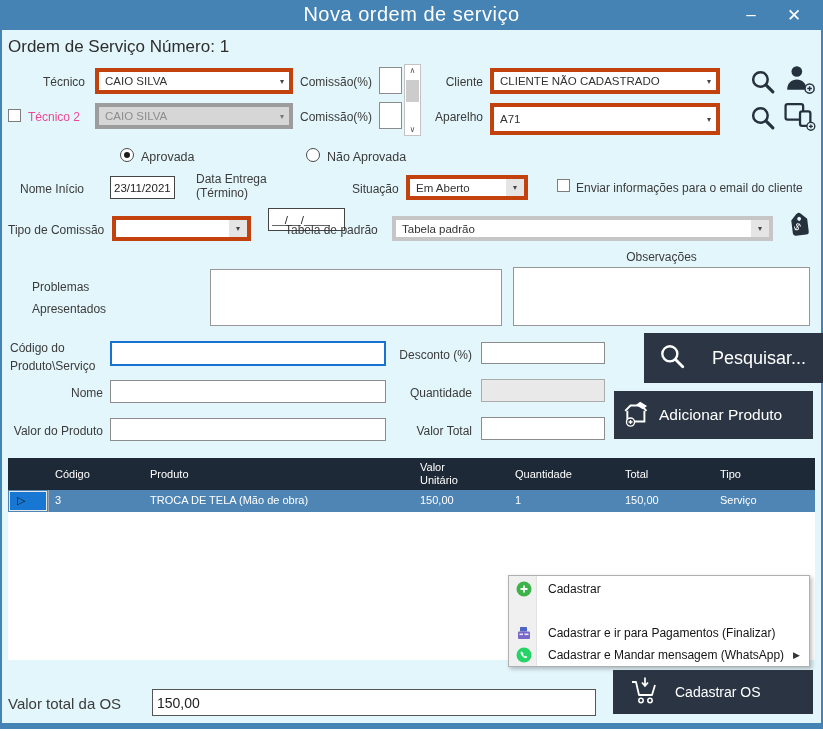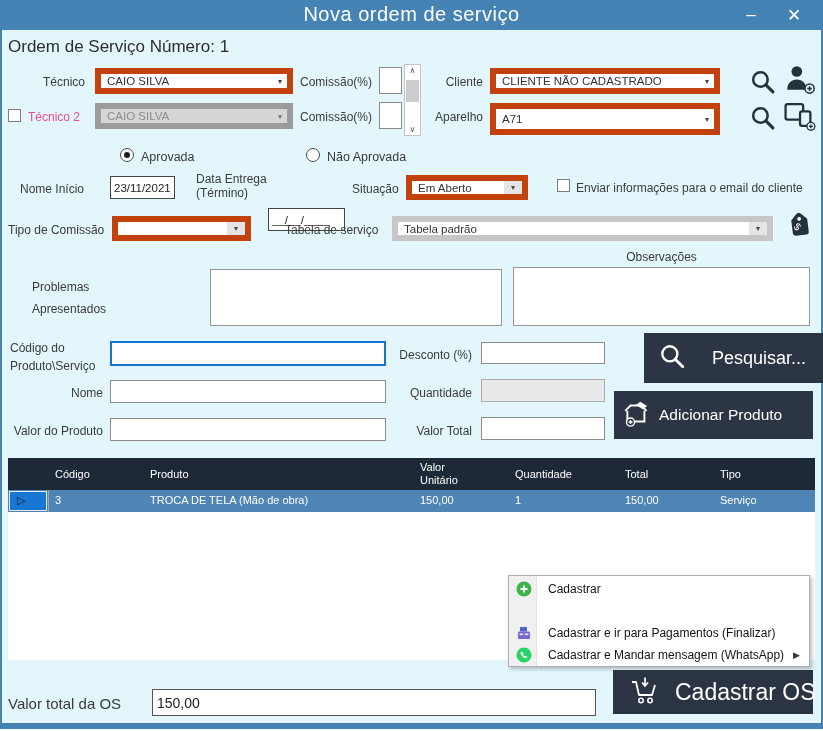--- a/index.html
+++ b/index.html
@@ -7,21 +7,21 @@
   .window { position:relative; width:823px; height:731px; background:#fff; overflow:hidden; }
   .titlebar { position:absolute; left:0; top:0; width:823px; height:30px; background:#4583b5; }
   .title { position:absolute; left:0; top:3px; width:823px; text-align:center; color:#fff; font-size:20px; letter-spacing:.5px; }
   .winbtn { position:absolute; top:0; height:30px; color:#fff; font-size:17px; display:flex; align-items:center; justify-content:center; cursor:pointer; }
   .bg { position:absolute; left:0; top:30px; width:823px; height:693px; background:#e3f6fb; border-left:2px solid #4583b5; border-right:2px solid #4583b5; }
   .botborder { position:absolute; left:0; top:723px; width:823px; height:6px; background:#4583b5; }
   .abs { position:absolute; }
   .lbl { font-size:12px; color:#3b3b3b; white-space:nowrap; }
   .lbl.big { font-size:17px; color:#2e2e2e; }
   .lbl.dis { color:#ec4899; }
-  .combo { background:#fff; border:6px solid #c2410c; }
+  .combo { background:#fff; border:4px solid #c2410c; }
   .combo .txt { position:absolute; left:6px; top:50%; transform:translateY(-50%); font-size:11.5px; color:#333; white-space:nowrap; }
   .combo .arr { position:absolute; right:5px; top:50%; transform:translateY(-50%); font-size:8px; color:#444; }
   .combo.strip .arr { right:0; top:0; bottom:0; width:18px; background:#e5e5e5; display:flex; align-items:center; justify-content:center; transform:none; }
   .combo.disabled { background:#d6d6d6; border-color:#9c9c9c; }
   .combo.disabled .txt { color:#8d8d8d; }
   .combo.disabled .arr { color:#777; }
   .inp { border:1px solid #8c8c8c; background:#fff; font:11.5px "Liberation Sans",sans-serif; color:#222; padding:0 4px; }
   .inp.dateb { border:1px solid #444; }
   .inp.focus { border:2px solid #1673d1; }
   .inp.dis { background:#e9e9e9; border-color:#ababab; }
@@ -142,21 +142,21 @@
     <span class="arr">▾</span>
   </div>
   <div class="abs checkbox" style="left:557px;top:179px;"></div>
   <div class="abs lbl" style="left:576px;top:181px;">Enviar informações para o email do cliente</div>
 
   <div class="abs lbl" style="left:8px;top:223px;">Tipo de Comissão</div>
   <div class="abs combo strip" style="left:112px;top:216px;width:139px;height:25px;">
     <span class="txt"></span>
     <span class="arr">▾</span>
   </div>
-  <div class="abs lbl" style="left:285px;top:223px;">Tabela de serviço</div>
+  <div class="abs lbl" style="left:285px;top:223px;">Tabela de padrão</div>
   <div class="abs combo strip" style="left:392px;top:216px;width:381px;height:25px;border-color:#c6c6c6;">
     <span class="txt">Tabela padrão</span>
     <span class="arr">▾</span>
   </div>
   <div class="abs" style="left:783px;top:209px;width:34px;height:34px;">
     <svg width="34" height="34" viewBox="0 0 30 30">
         <g transform="rotate(38 15 15)">
           <path d="M6 9a3 3 0 0 1 3-3h7l8 8a2.5 2.5 0 0 1 0 3.5l-6.5 6.5a2.5 2.5 0 0 1-3.5 0l-8-8z" fill="#26313e"></path>
           <circle cx="10.5" cy="10.5" r="1.7" fill="#e3f6fb"></circle>
           <text x="11" y="20" font-size="9" fill="#ffffff" font-family="sans-serif">$</text>
@@ -271,16 +271,16 @@
   <input class="abs inp" style="left: 152px; top: 689px; width: 444px; height: 27px; font-size: 14px; border-color: rgb(85, 85, 85);" value="150,00">
   <div class="abs darkbtn" style="left:613px;top:670px;width:200px;height:44px;z-index:6;background:#2a3443;">
     <span style="margin-left:16px;">
       <svg width="32" height="32" viewBox="0 0 32 30">
           <path d="M3 7h4l3 13h13l3-10" fill="none" stroke="#fff" stroke-width="1.8" stroke-linejoin="round"></path>
           <circle cx="12" cy="25.5" r="2.2" fill="none" stroke="#fff" stroke-width="1.5"></circle>
           <circle cx="21" cy="25.5" r="2.2" fill="none" stroke="#fff" stroke-width="1.5"></circle>
           <path d="M16 2.5v8M13 7.5l3 3.5 3-3.5" fill="none" stroke="#fff" stroke-width="1.7"></path>
         </svg>
     </span>
-    <span class="cap" style="margin-left:14px;font-size:23px;">Cadastrar OS</span>
+    <span class="cap" style="margin-left:14px;font-size:14px;">Cadastrar OS</span>
   </div>
 
 </div>
 
 </body></html>

